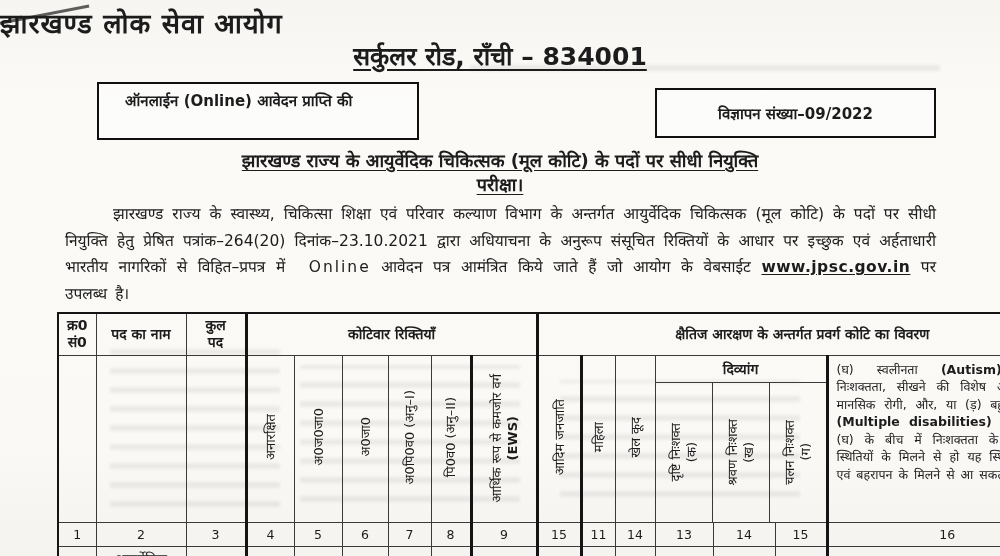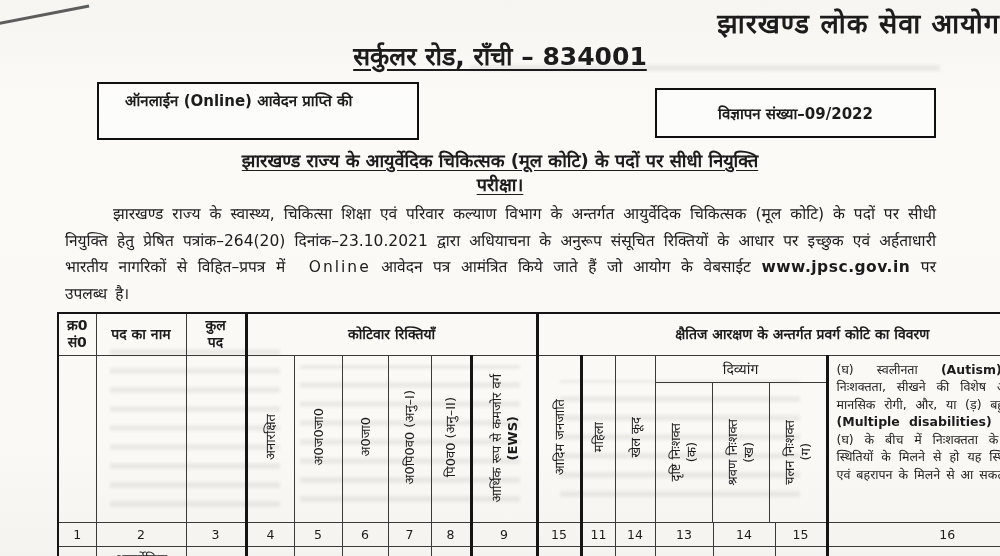--- a/index.html
+++ b/index.html
@@ -8,61 +8,61 @@
   .page { position:relative; width:1000px; height:556px; overflow:hidden;
           background:linear-gradient(180deg,#f6f5f2 0%,#fbfaf7 18%,#faf9f6 80%,#f4f3ef 100%); }
 
   
   .corner-line { position:absolute; left:-10px; top:14px; width:100px; height:0;
                  border-top:3px solid #2a2a2a; transform:rotate(-11deg); opacity:.75; }
   .bleed { position:absolute; pointer-events:none; opacity:.10; filter:blur(1.4px);
            background:repeating-linear-gradient(0deg, transparent 0 13px, #6b6b6b 13px 19px); }
 
   
-  .org-title { position:absolute; top:4px; left:0; width:100%; text-align:right;
+  .org-title { position:absolute; top:4px; left:0; width:100%; text-align:left;
                font-size:27px; font-weight:bold; letter-spacing:1px; }
   .org-address { position:absolute; top:38px; left:0; width:100%; text-align:center;
                  font-size:25px; font-weight:bold;
                  text-decoration:underline; text-underline-offset:4px; }
 
   .box { position:absolute; border:2.5px solid #101010; background:rgba(255,255,255,.35);
          font-size:15px; font-weight:bold; }
   .deadline-box { left:97px; top:82px; width:322px; height:58px; padding:7px 26px; line-height:21px; }
   .adv-box { left:655px; top:88px; width:281px; height:50px; display:flex;
              align-items:center; justify-content:center; }
 
   .doc-title { position:absolute; top:149px; left:0; width:100%; text-align:center;
                font-size:18px; font-weight:bold; line-height:24px; }
   .doc-title .u { text-decoration:underline; text-underline-offset:3px; }
 
   .body-para { position:absolute; top:201px; left:65px; width:871px;
                font-size:15.5px; line-height:26.5px; text-align:justify;
                text-indent:48px; word-spacing:3px; }
   .online-word { font-family:"DejaVu Sans",sans-serif; letter-spacing:2px;margin-left:13px; }
-  .website { font-weight:bold; text-underline-offset:2px;
+  .website { font-weight:bold; text-decoration:underline; text-underline-offset:2px;
              color:#1c1c1c; word-spacing:0; letter-spacing:.5px; }
 
   
   table.main { position:absolute; left:57px; top:312px; width:1009px;
                border-collapse:collapse; table-layout:fixed; border:2px solid #141414; }
   td { border:1px solid #3a3a3a; vertical-align:middle; text-align:center;
        font-size:13px; overflow:hidden; }
   td.hdr { font-weight:bold; font-size:14px; line-height:17px; padding:3px 1px; height:42px; }
   td.tall { height:166px; }
   td.thickL { border-left:3px solid #141414; }
   td.num { height:24px; font-size:12.5px; font-weight:normal; }
   td.datarow { height:40px; vertical-align:top; font-size:14px; padding-top:2px; }
 
   .vtext { display:inline-block; writing-mode:vertical-rl; transform:rotate(180deg);
            font-size:13px; line-height:15px; white-space:nowrap; }
   .vwrap { display:flex; flex-direction:row; align-items:center; justify-content:center; gap:1px; height:100%; }
   .bold { font-weight:bold; }
 
   .divyang-cell { padding:0; vertical-align:top; }
-  .divyang-band { height:27px; border-bottom:1px solid #3a3a3a; font-weight:normal;
+  .divyang-band { height:27px; border-bottom:1px solid #3a3a3a; font-weight:bold;
                   font-size:14px; display:flex; align-items:center; justify-content:center; }
   .divyang-cols { display:flex; height:139px; }
   .divyang-col { flex:1; display:flex; align-items:center; justify-content:center; gap:1px; }
   .divyang-col + .divyang-col { border-left:1px solid #3a3a3a; }
 
   .note-cell { vertical-align:top; text-align:justify; padding:5px 8px 4px 8px;
                font-size:12.5px; line-height:17.5px; word-spacing:2px; }
 </style>
 </head>
 <body>

